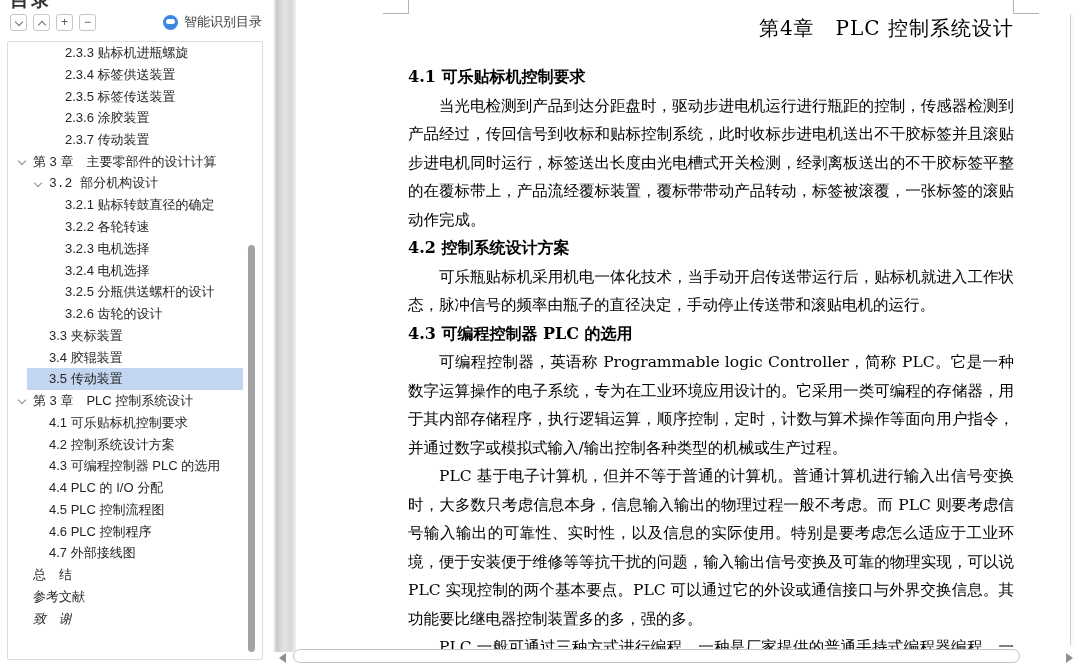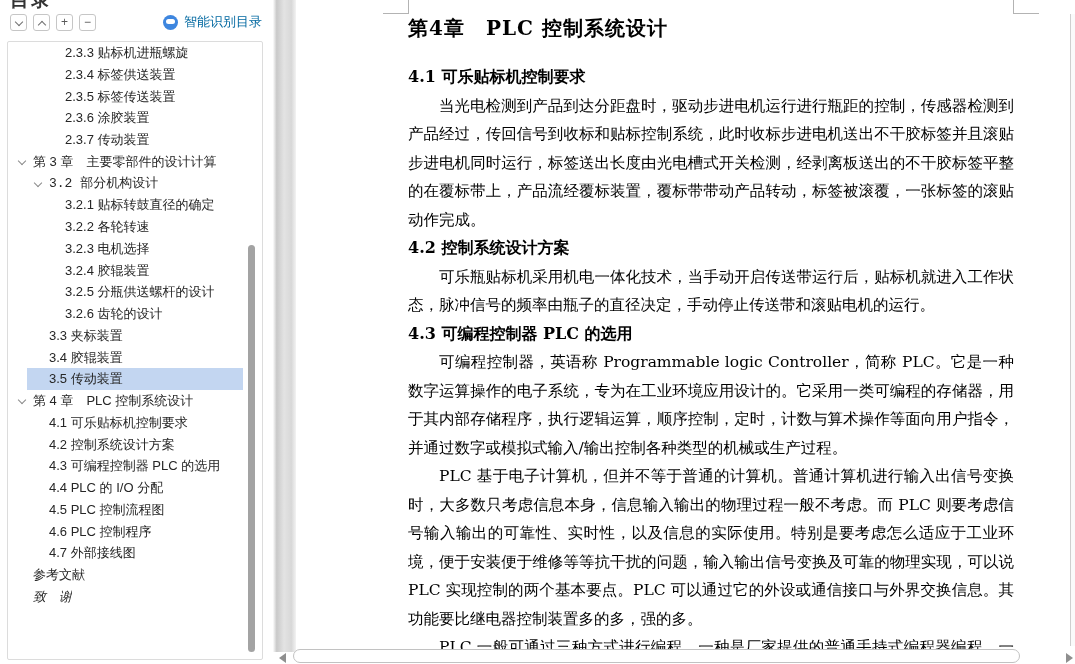--- a/index.html
+++ b/index.html
@@ -8,21 +8,21 @@
 
   
   .sidebar { position:absolute; left:0; top:0; width:273px; height:664px; background:#fff; }
   .sidebar-title { position:absolute; left:10px; top:-13px; font-size:19px; font-weight:700; color:#333; letter-spacing:2px; }
   .tb-btn { position:absolute; top:14px; width:17px; height:17px; background:#fff; border:1px solid #c6c6c6; border-radius:3px;
             color:#595959; font-size:12px; line-height:14px; text-align:center; cursor:pointer; }
   .tb-chev { position:absolute; left:4.5px; width:6px; height:6px; border-right:1.2px solid #707070; border-bottom:1.2px solid #707070; }
   .tb-chev.down { top:3.5px; transform:rotate(45deg); }
   .tb-chev.up   { top:6.5px; transform:rotate(-135deg); }
   .smart-btn { position:absolute; top:13px; right:11px; height:18px; display:flex; align-items:center; gap:6px;
-               font-size:13px; color:#0369a1; cursor:pointer; }
+               font-size:13px; color:#404040; cursor:pointer; }
   .robot-icon { width:15px; height:15px; border-radius:50%; background:#3e86df; position:relative; }
   .robot-icon::after { content:""; position:absolute; left:3px; top:4.5px; width:9px; height:4.5px; background:#fff; border-radius:2.5px; }
 
   .toc-box { position:absolute; left:7px; top:41px; width:256px; height:619px; border:1px solid #dcdcdc; border-radius:2px;
              background:#fff; overflow:hidden; }
   .toc-list { position:absolute; left:19px; top:0; width:216px; }
   .toc-row { position:relative; height:21.75px; line-height:21.75px; font-size:13px; color:#262626; white-space:nowrap; cursor:pointer; }
   .toc-row.active { background:#c3d6f1; }
   .toc-label { display:inline-block; overflow:hidden; }
   .chev { position:absolute; top:7px; width:6px; height:6px; border-right:1.2px solid #8a8a8a; border-bottom:1.2px solid #8a8a8a;
@@ -32,21 +32,21 @@
   
   .divider { position:absolute; left:273px; top:0; width:23px; height:652px;
              background:linear-gradient(to right,#fdfdfd 0%, #c9c9c9 16%, #e3e3e3 48%, #d8d8d8 80%, #f3f3f3 100%); }
 
   
   .page { position:absolute; left:296px; top:0; width:779px; height:664px; background:#fff; overflow:hidden; }
   .crop-tl { position:absolute; left:87px; top:0; width:26px; height:14px; border-right:1px solid #b3b3b3; border-bottom:1px solid #b3b3b3; }
   .crop-tr { position:absolute; left:717px; top:0; width:26px; height:14px; border-left:1px solid #b3b3b3; border-bottom:1px solid #b3b3b3; }
   .doc-body { position:absolute; left:112px; top:10px; width:606px; color:#000;
               font-family:"DejaVu Serif","Liberation Serif",serif; }
-  .doc-title { font-size:20px; font-weight:700; text-align:left; line-height:37px; margin-bottom:16px; letter-spacing:1px; }
+  .doc-title { font-size:20px; font-weight:400; text-align:right; line-height:37px; margin-bottom:16px; letter-spacing:1px; }
   .doc-heading { font-size:16px; font-weight:700; line-height:28.5px; text-align:left; }
   .doc-para { font-size:15.5px; line-height:28.5px; text-align:justify; text-indent:2em; }
 
   
   .h-thumb { position:absolute; left:293px; top:649px; width:727px; height:14px; background:#fff;
              border:1px solid #c2c2c2; border-radius:7px; }
   .h-arrow { position:absolute; top:653px; width:0; height:0; border-top:5px solid transparent; border-bottom:5px solid transparent; cursor:pointer; }
   .h-arrow.left  { left:279px; border-right:7px solid #8f8f8f; }
   .h-arrow.right { left:1066px; border-left:7px solid #8f8f8f; }
   .v-track { position:absolute; left:1070px; top:14px; width:5px; height:632px; background:#fafafa; border-left:1px solid #cfcfcf; }
@@ -77,34 +77,35 @@
           <div class="toc-row" style="padding-left: 38px;"><span class="toc-label">2.3.3  贴标机进瓶螺旋</span></div>
           <div class="toc-row" style="padding-left: 38px;"><span class="toc-label">2.3.4 标签供送装置</span></div>
           <div class="toc-row" style="padding-left: 38px;"><span class="toc-label">2.3.5 标签传送装置</span></div>
           <div class="toc-row" style="padding-left: 38px;"><span class="toc-label">2.3.6 涂胶装置</span></div>
           <div class="toc-row" style="padding-left: 38px;"><span class="toc-label">2.3.7 传动装置</span></div>
           <div class="toc-row" style="padding-left: 6px;"><span class="chev" style="left: -8px;"></span><span class="toc-label">第 3 章　主要零部件的设计计算</span></div>
           <div class="toc-row" style="padding-left: 22px; font-family: Liberation Mono, monospace;"><span class="chev" style="left: 8px;"></span><span class="toc-label">3.2 部分机构设计</span></div>
           <div class="toc-row" style="padding-left: 38px;"><span class="toc-label">3.2.1 贴标转鼓直径的确定</span></div>
           <div class="toc-row" style="padding-left: 38px;"><span class="toc-label">3.2.2 各轮转速</span></div>
           <div class="toc-row" style="padding-left: 38px;"><span class="toc-label">3.2.3 电机选择</span></div>
-          <div class="toc-row" style="padding-left: 38px;"><span class="toc-label">3.2.4 胶辊装置</span></div>
+          <div class="toc-row" style="padding-left: 38px;"><span class="toc-label">3.2.4 电机选择</span></div>
           <div class="toc-row" style="padding-left: 38px;"><span class="toc-label">3.2.5 分瓶供送螺杆的设计</span></div>
           <div class="toc-row" style="padding-left: 38px;"><span class="toc-label">3.2.6 齿轮的设计</span></div>
           <div class="toc-row" style="padding-left: 22px;"><span class="toc-label">3.3 夹标装置</span></div>
           <div class="toc-row" style="padding-left: 22px;"><span class="toc-label">3.4 胶辊装置</span></div>
           <div class="toc-row active" style="padding-left: 22px;"><span class="toc-label">3.5 传动装置</span></div>
-          <div class="toc-row" style="padding-left: 6px;"><span class="chev" style="left: -8px;"></span><span class="toc-label">第 4 章　PLC 控制系统设计</span></div>
+          <div class="toc-row" style="padding-left: 6px;"><span class="chev" style="left: -8px;"></span><span class="toc-label">第 3 章　PLC 控制系统设计</span></div>
           <div class="toc-row" style="padding-left: 22px;"><span class="toc-label">4.1 可乐贴标机控制要求</span></div>
           <div class="toc-row" style="padding-left: 22px;"><span class="toc-label">4.2 控制系统设计方案</span></div>
           <div class="toc-row" style="padding-left: 22px;"><span class="toc-label">4.3 可编程控制器 PLC 的选用</span></div>
           <div class="toc-row" style="padding-left: 22px;"><span class="toc-label">4.4 PLC 的 I/O 分配</span></div>
           <div class="toc-row" style="padding-left: 22px;"><span class="toc-label">4.5 PLC 控制流程图</span></div>
           <div class="toc-row" style="padding-left: 22px;"><span class="toc-label">4.6 PLC 控制程序</span></div>
           <div class="toc-row" style="padding-left: 22px;"><span class="toc-label">4.7 外部接线图</span></div>
+          <div class="toc-row" style="padding-left: 6px;"><span class="toc-label">总　结</span></div>
           <div class="toc-row" style="padding-left: 6px;"><span class="toc-label">参考文献</span></div>
           <div class="toc-row" style="padding-left: 6px; font-style: italic;"><span class="toc-label">致　谢</span></div>
         </div>
       <div class="toc-scroll-thumb"></div>
     </div>
   </aside>
 
   <div class="divider"></div>
 
   <main class="page">

